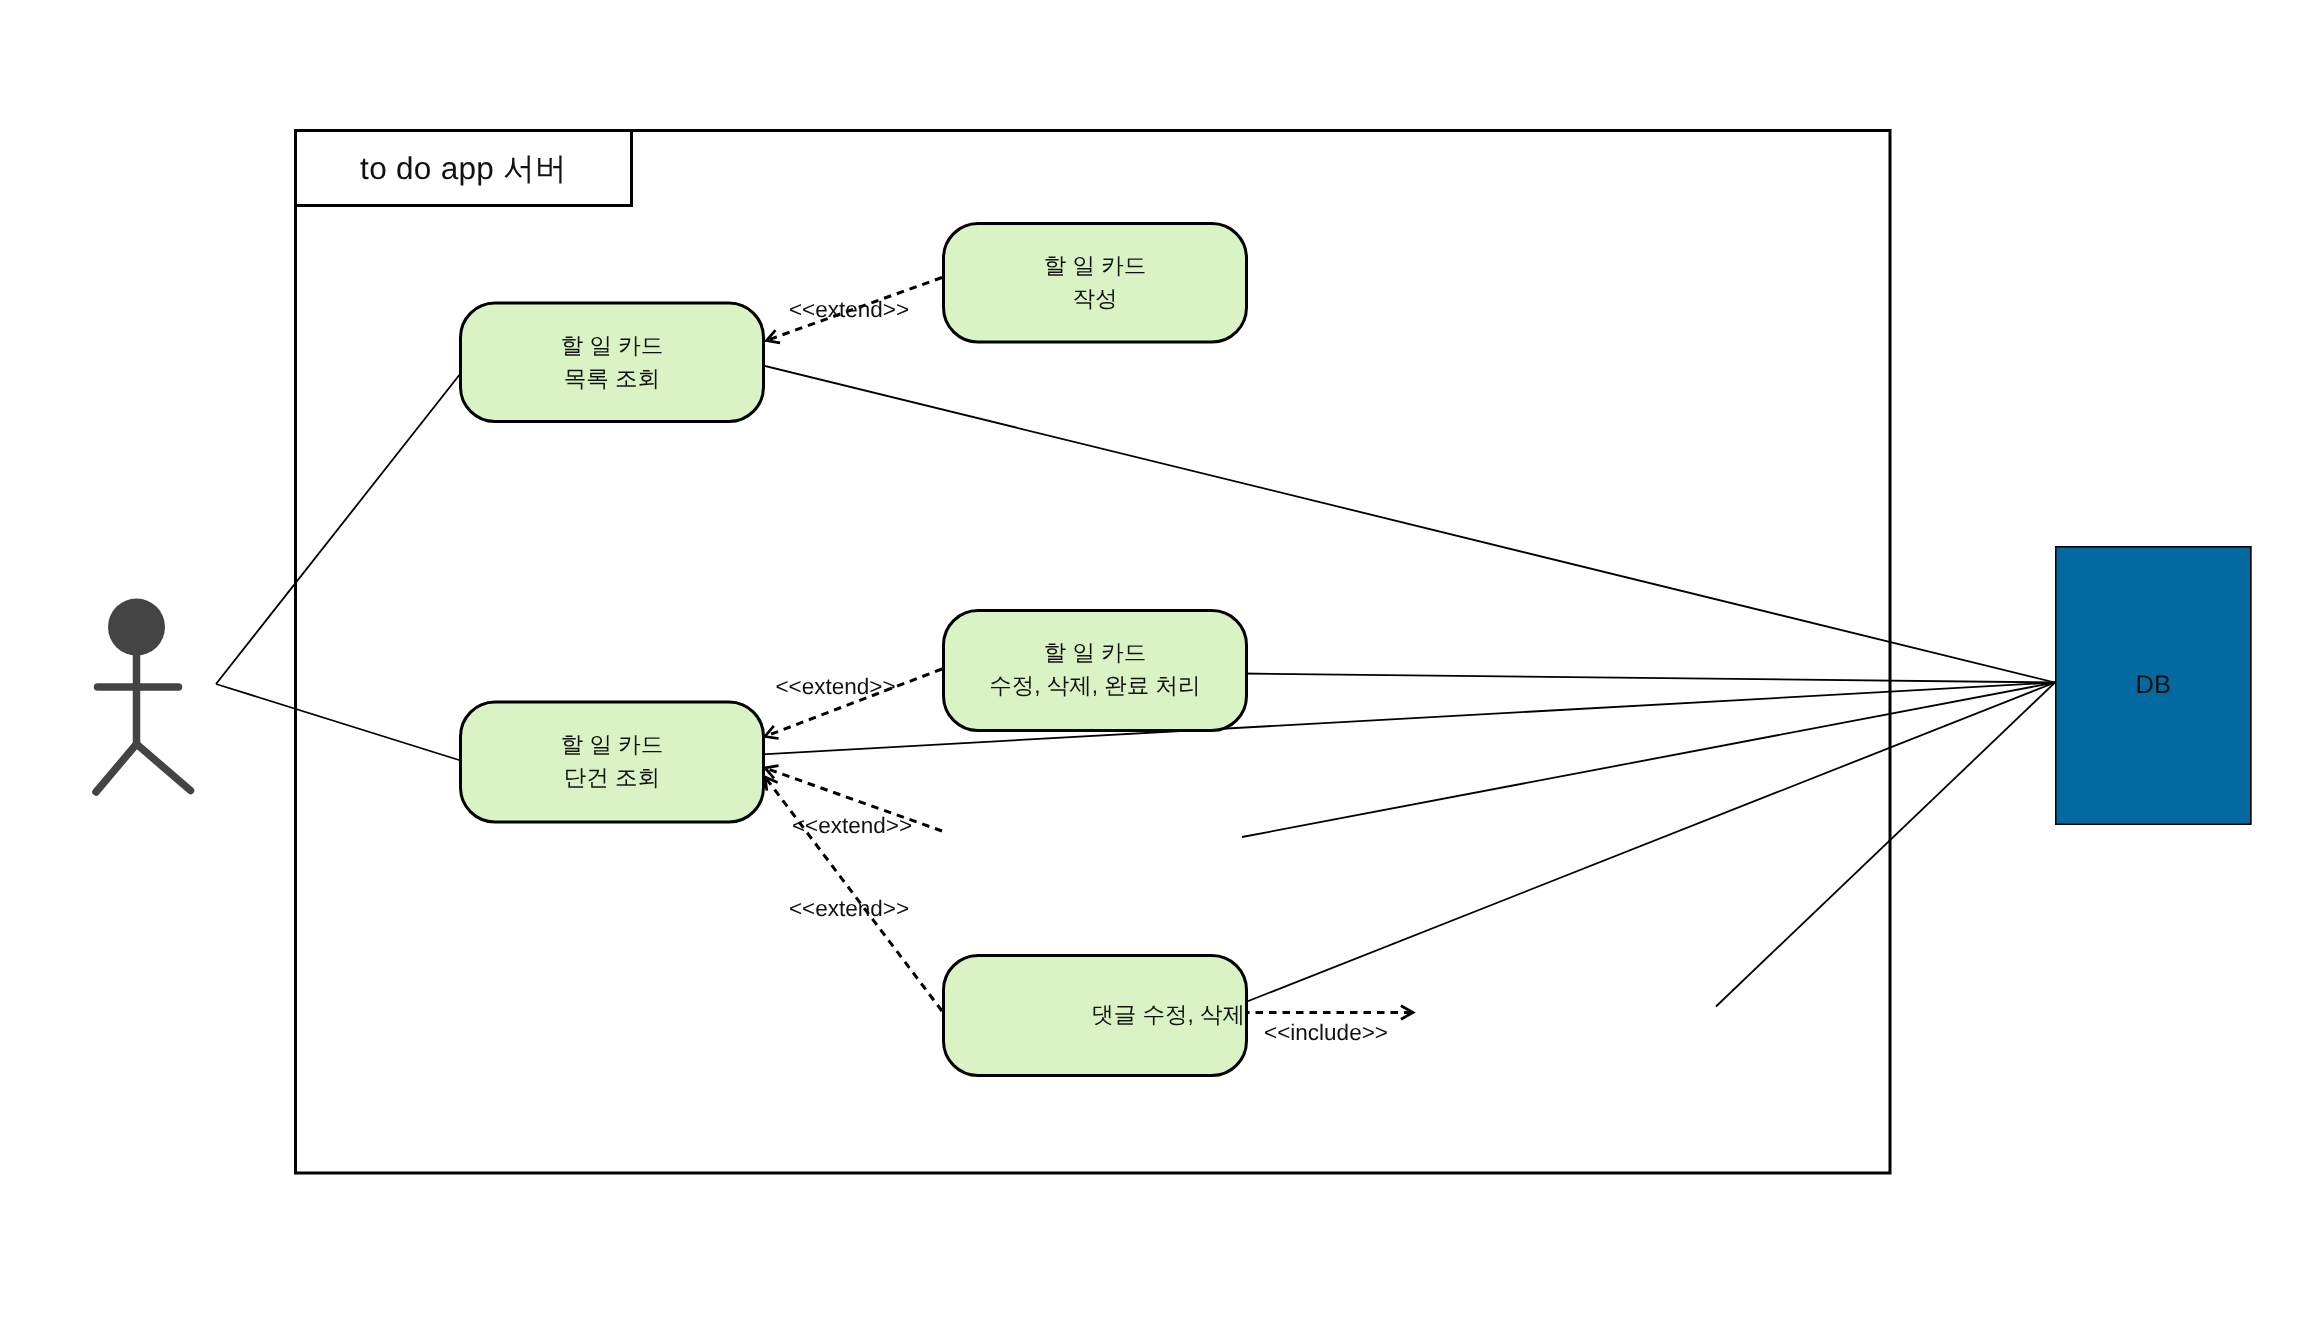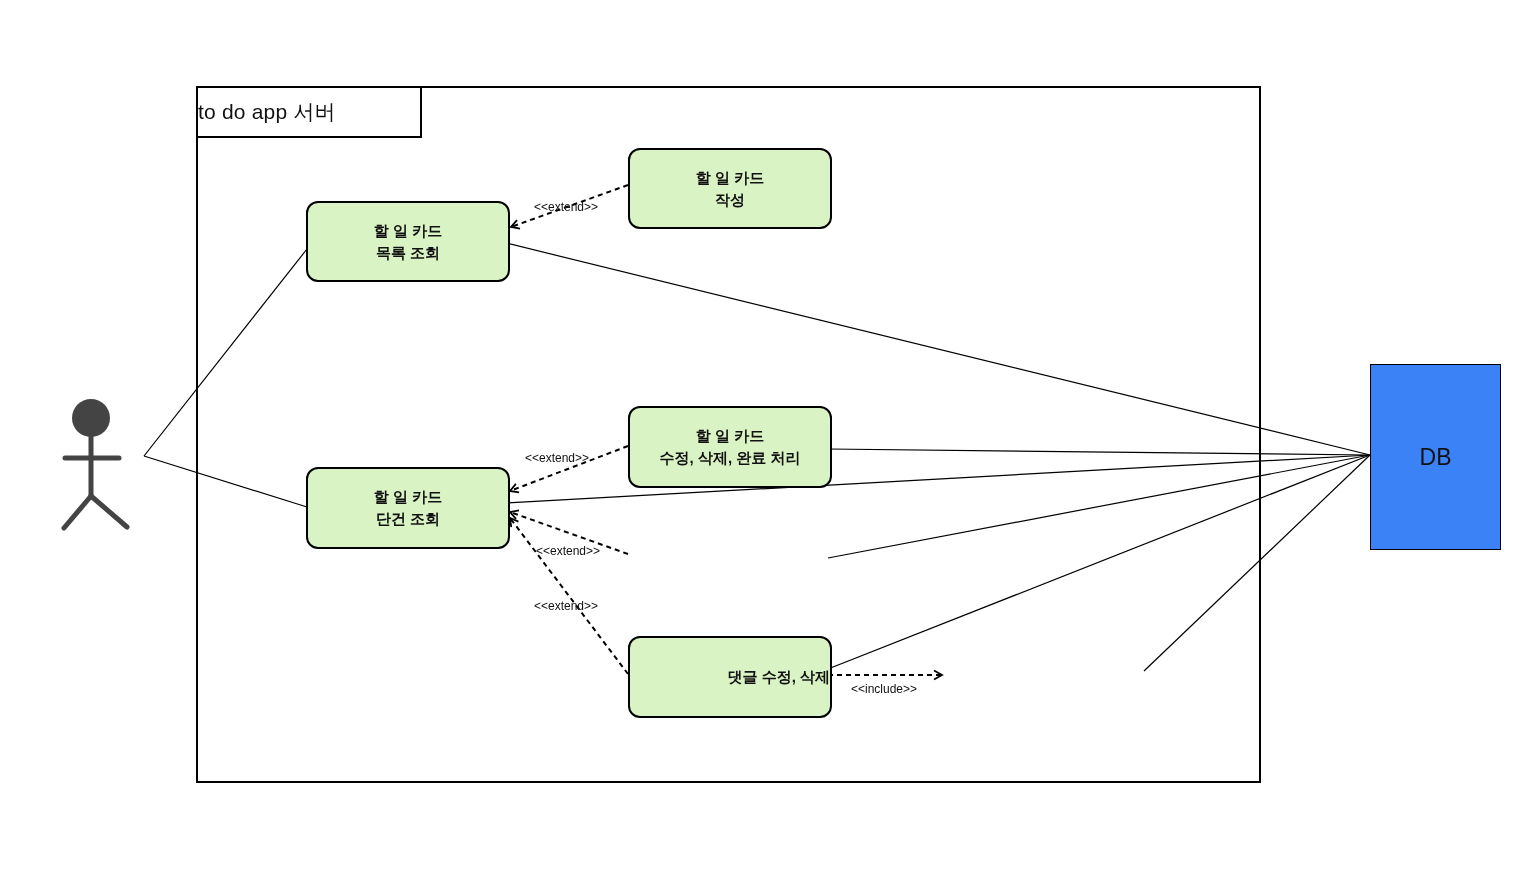--- a/index.html
+++ b/index.html
@@ -4,36 +4,36 @@
 <style>
   html,body{margin:0;padding:0;background:#ffffff;}
   .canvas{
     position:relative;width:1536px;height:879px;background:#ffffff;
     font-family:"Liberation Sans",sans-serif;color:#111;overflow:hidden;
   }
   .wires{position:absolute;left:0;top:0;width:1536px;height:879px;}
   .sys-box{position:absolute;border:2px solid #000;background:transparent;}
   .sys-title{
     position:absolute;border:2px solid #000;background:#fff;
-    display:flex;align-items:center;
+    display:flex;align-items:center;justify-content:center;
     font-size:21px;letter-spacing:0.2px;
   }
   .uc{
-    position:absolute;border:2px solid #000;border-radius:12px;
+    position:absolute;border:2px solid #000;border-radius:24px;
     background:var(--use-case-fill,#daf3c4);
     display:flex;align-items:center;justify-content:center;
-    text-align:center;font-size:15px;line-height:1.45;white-space:pre-line;font-weight:bold;
+    text-align:center;font-size:15px;line-height:1.45;white-space:pre-line;
   }
   .db{
-    position:absolute;border:1.5px solid #000;background:#3b82f6;
-    display:flex;align-items:center;justify-content:center;font-size:23px;text-align:right;
+    position:absolute;border:1.5px solid #000;background:#0369a1;
+    display:flex;align-items:center;justify-content:center;font-size:17px;text-align:right;
   }
   .lbl{
     position:absolute;transform:translate(-50%,-50%);
-    font-size:12px;white-space:nowrap;color:#111;
+    font-size:15px;white-space:nowrap;color:#111;
   }
   .solid{stroke:var(--line,#000);stroke-width:1.2;fill:none;}
   .dashed{stroke:var(--line,#000);stroke-width:2;stroke-dasharray:5 4;fill:none;}
   .actor-part{stroke:var(--actor,#444);stroke-width:5;stroke-linecap:round;fill:none;}
   .actor-head{fill:var(--actor,#444);stroke:none;}
 </style>
 </head>
 <body>
 
 <div class="canvas">

